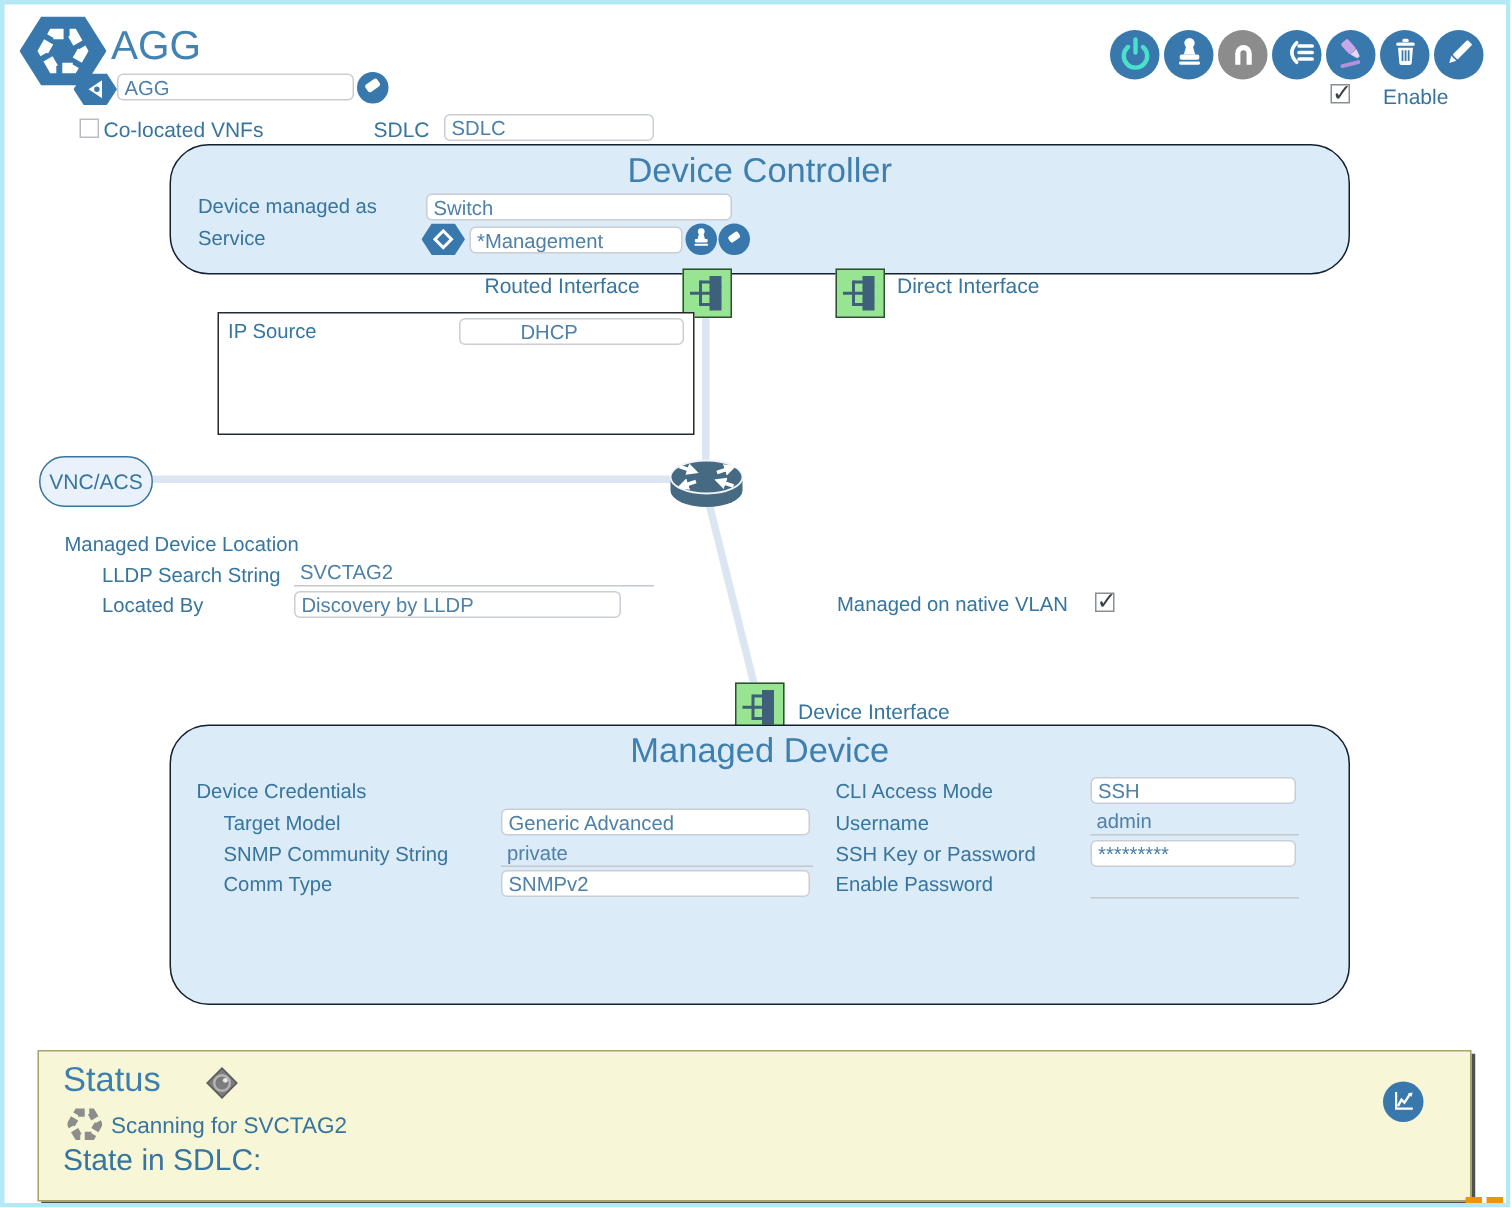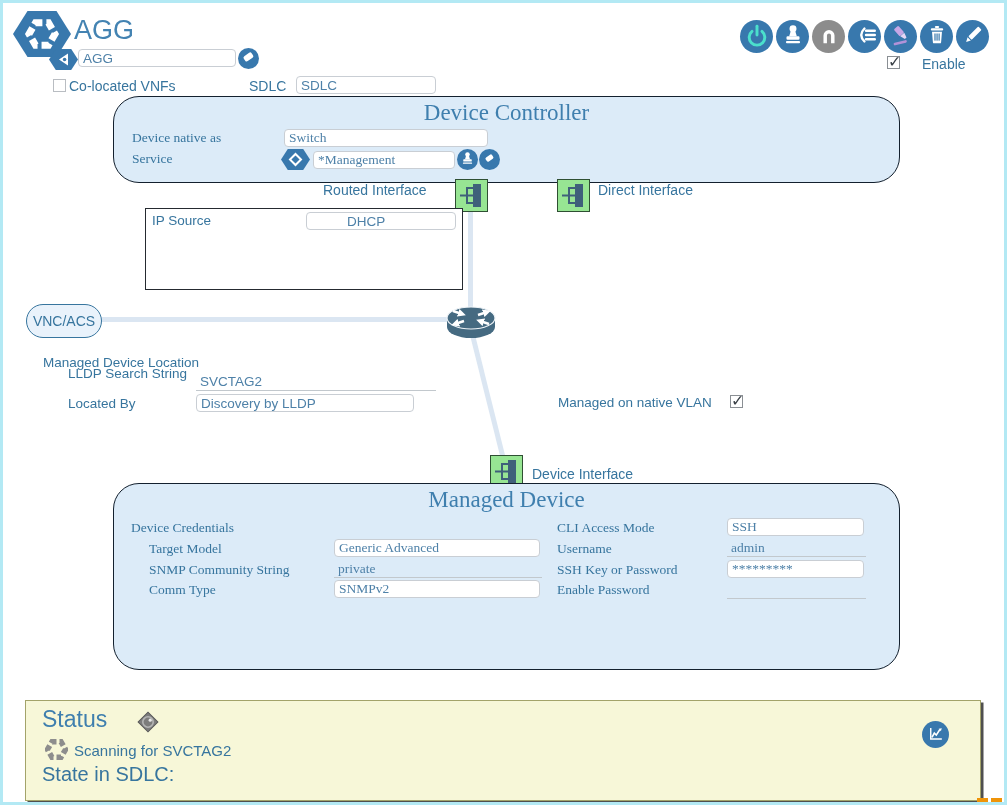--- a/index.html
+++ b/index.html
@@ -4,21 +4,21 @@
 <style>
   html,body { margin:0; padding:0; background:#fff; font-family:"Liberation Sans",sans-serif; }
   .page { position:relative; width:1007px; height:805px; background:#fff;
           border:3px solid #b3e9f4; box-sizing:border-box; overflow:hidden; }
   .abs { position:absolute; }
   .lbl { position:absolute; color:#37759e; font-size:13.5px; white-space:nowrap; }
   .inp { position:absolute; box-sizing:border-box; height:18px; border:1px solid #c9ced4;
          border-radius:4px; background:#fff; color:#4e81a8; font-size:13.5px;
          font-family:inherit; padding:0 4px; outline:none; }
   .inp-u { border:none; border-bottom:1px solid #c2c8cd; border-radius:0; background:transparent; }
-  .panel { position:absolute; background:#dcebf8; border:1.6px solid #13202e; border-radius:26px;font-family:Liberation Serif, serif; }
+  .panel { position:absolute; background:#dcebf8; border:1.6px solid #13202e; border-radius:26px; }
   .panel-title { position:absolute; top:3px; left:0; width:100%; text-align:center;
                  color:#3f7fae; font-size:23px; }
   .circle-btn { position:absolute; width:33px; height:33px; border-radius:50%; background:#3878ad;
                 display:flex; align-items:center; justify-content:center; padding:0; border:none; cursor:pointer; }
   .circle-btn.gray { background:#8c8c8c; }
   .circle-btn.sm { width:21px; height:21px; }
   .cb { position:absolute; width:13px; height:13px; background:#fff; border:1px solid #b9bdc2; box-sizing:border-box; }
   .cb.dark { border-color:#8a8f94; }
   .cb.checked::after { content:"\2713"; position:absolute; left:0px; top:-5px; font-size:16px; color:#3a4047; }
   .line { position:absolute; background:#dbe6f2; }
@@ -140,21 +140,21 @@
         </g>
       </svg>
     </span>
   </button>
 
   <span class="cb dark checked" style="left:884px; top:53px;"></span>
   <div class="lbl" style="left:919px; top:53px; font-size:14px;">Enable</div>
 
   <div class="panel" style="left:110px; top:93px; width:785px; height:85px;">
     <div class="panel-title">Device Controller</div>
-    <div class="lbl" style="left:18px; top:33px;">Device native as</div>
+    <div class="lbl" style="left:18px; top:33px;">Device managed as</div>
     <input class="inp" style="left: 170px; top: 32px; width: 204px;" value="Switch">
     <div class="lbl" style="left:18px; top:54px;">Service</div>
     <span class="abs" style="left:167px; top:52px;">
       <svg width="29" height="21" viewBox="0 0 29 21">
         <polygon points="6.8,0 22.2,0 29,10.5 22.2,21 6.8,21 0,10.5" fill="#3878ad"></polygon>
         <rect x="10.6" y="6.6" width="7.8" height="7.8" transform="rotate(45 14.5 10.5)" fill="none" stroke="#fff" stroke-width="2"></rect>
       </svg>
     </span>
     <input class="inp" style="left: 199px; top: 54px; width: 142px;" value="*Management">
     <button class="circle-btn sm" style="left:343px; top:52px;">
@@ -227,21 +227,21 @@
       <g stroke="#fff" stroke-width="2.4">
         <line x1="8" y1="8" x2="17" y2="11" marker-end="url(#mAr)"></line>
         <line x1="33" y1="12" x2="42" y2="9" marker-end="url(#mAr)"></line>
         <line x1="19" y1="18" x2="10" y2="21" marker-end="url(#mAr)"></line>
         <line x1="44" y1="21" x2="35" y2="18" marker-end="url(#mAr)"></line>
       </g>
     </svg>
   </span>
 
   <div class="lbl" style="left:40px; top:352px;">Managed Device Location</div>
-  <div class="lbl" style="left:65px; top:363px;">LLDP Search String</div>
+  <div class="lbl" style="left:65px; top:373px;">LLDP Search String</div>
   <input class="inp inp-u" style="left: 193px; top: 370px; width: 240px;" value="SVCTAG2">
   <div class="lbl" style="left:65px; top:393px;">Located By</div>
   <input class="inp" style="left: 193px; top: 391px; width: 218px;" value="Discovery by LLDP">
 
   <div class="lbl" style="left:555px; top:392px;">Managed on native VLAN</div>
   <span class="cb dark checked" style="left:727px; top:392px;"></span>
 
   <div class="iface" style="left:487px; top:452px;">
     <svg width="27" height="27" viewBox="0 0 27 27">
       <g stroke="#3f607a" stroke-width="2" fill="#3f607a">

